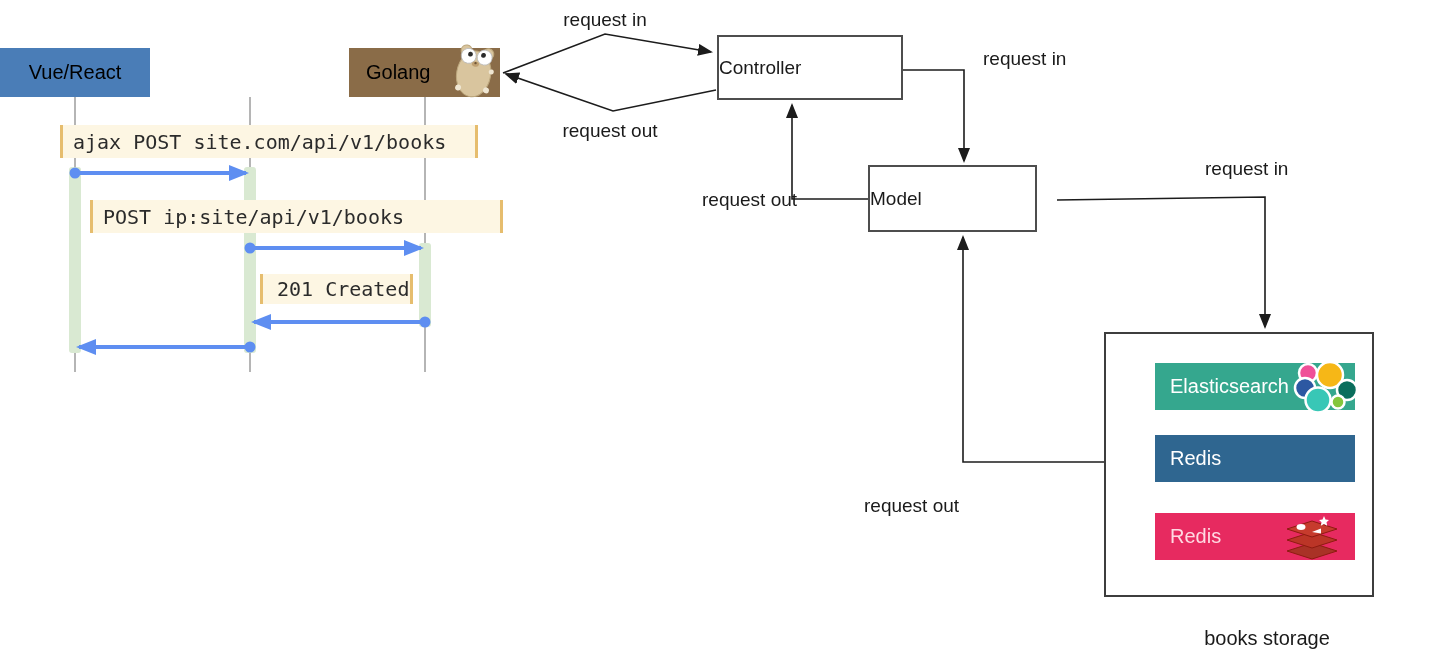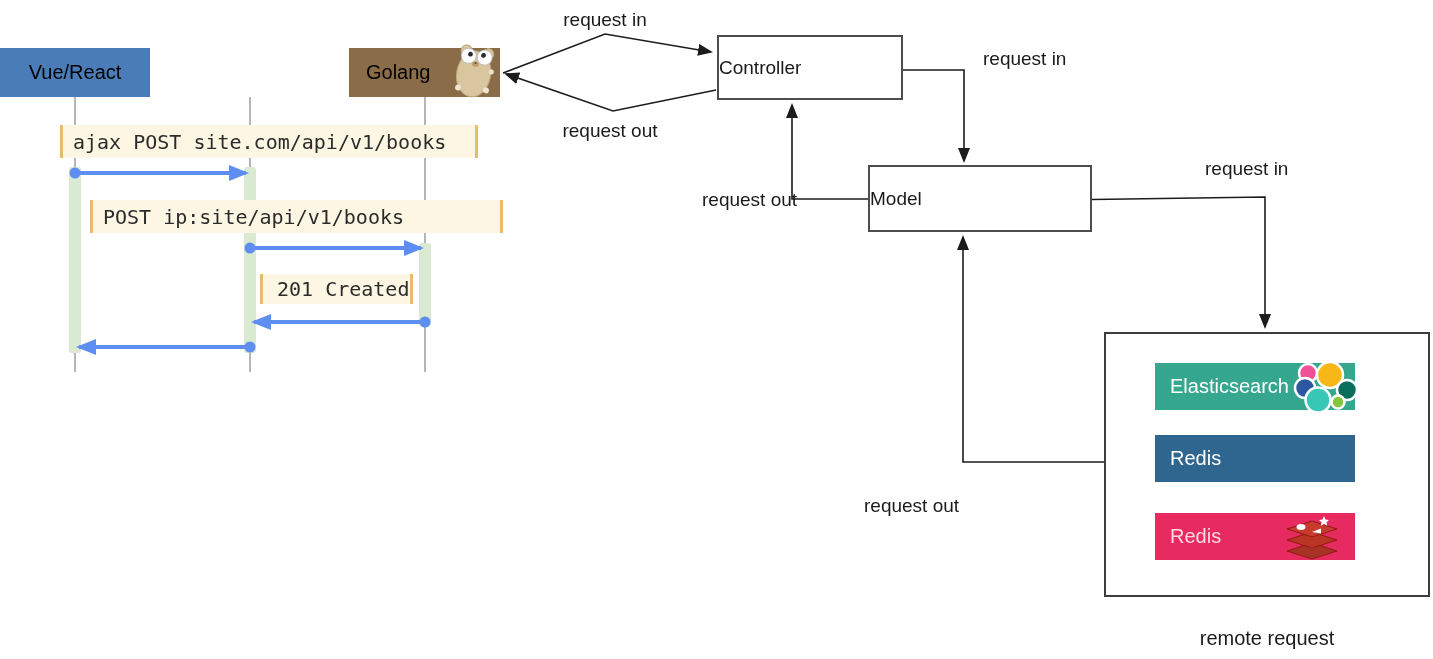--- a/index.html
+++ b/index.html
@@ -95,32 +95,32 @@
   <div class="msg" style="left:90px;top:200px;width:413px;height:33px">
     <span>POST ip:site/api/v1/books</span>
   </div>
   <div class="msg" style="left:260px;top:274px;width:153px;height:30px;padding-left:14px">
     <span>201 Created</span>
   </div>
 
   <div class="node" style="left:717px;top:35px;width:186px;height:65px">
     <span>Controller</span>
   </div>
-  <div class="node" style="left:868px;top:165px;width:224px;height:67px">
+  <div class="node" style="left:868px;top:165px;width:169px;height:67px">
     <span>Model</span>
   </div>
 
   <div class="edge-label center" style="left:540px;top:9px;width:130px">request in</div>
   <div class="edge-label center" style="left:540px;top:120px;width:140px">request out</div>
   <div class="edge-label" style="left:983px;top:48px">request in</div>
   <div class="edge-label" style="left:702px;top:189px">request out</div>
   <div class="edge-label" style="left:1205px;top:158px">request in</div>
   <div class="edge-label" style="left:864px;top:495px">request out</div>
 
-  <div class="storage-box" style="left:1104px;top:332px;width:326px;height:265px">
+  <div class="storage-box" style="left:1104px;top:332px;width:270px;height:265px">
 
     <div class="service" style="top:29px;background:#35a78e">
       <span>Elasticsearch</span>
       <svg class="logo" style="left:130px;top:-6px;overflow:visible" width="80" height="60" viewBox="0 0 80 60">
         <circle cx="23" cy="16" r="9" fill="#ef5098" stroke="#fff" stroke-width="2.5"></circle>
         <circle cx="20" cy="31" r="10" fill="#2c58a2" stroke="#fff" stroke-width="2.5"></circle>
         <circle cx="45" cy="18" r="13" fill="#f6b717" stroke="#fff" stroke-width="2.5"></circle>
         <circle cx="62" cy="33" r="10" fill="#0a6e5c" stroke="#fff" stroke-width="2.5"></circle>
         <circle cx="33" cy="43" r="12.5" fill="#38c7b6" stroke="#fff" stroke-width="2.5"></circle>
         <circle cx="53" cy="45" r="6.5" fill="#83c63c" stroke="#fff" stroke-width="2.5"></circle>
@@ -137,15 +137,15 @@
         <polygon points="33,29 58,37 33,45 8,37" fill="#a93226" stroke="#8e1b10" stroke-width="1"></polygon>
         <polygon points="33,18 58,26 33,34 8,26" fill="#bb3527" stroke="#8e1b10" stroke-width="1"></polygon>
         <polygon points="33,7 58,15 33,23 8,15" fill="#c63b2d" stroke="#8e1b10" stroke-width="1"></polygon>
         <ellipse cx="22" cy="13" rx="4.5" ry="3" fill="#ffffff"></ellipse>
         <polygon points="45,2 46.5,5.5 50,6 47.5,8.3 48.2,11.8 45,10 41.8,11.8 42.5,8.3 40,6 43.5,5.5" fill="#ffffff"></polygon>
         <polygon points="33,18 42,14.5 42,19.5" fill="#ffffff"></polygon>
       </svg>
     </div>
   </div>
 
-  <div class="caption" style="left:1104px;top:627px;width:326px">remote request</div>
+  <div class="caption" style="left:1104px;top:627px;width:326px">books storage</div>
 
 </div>
 
 </body></html>

